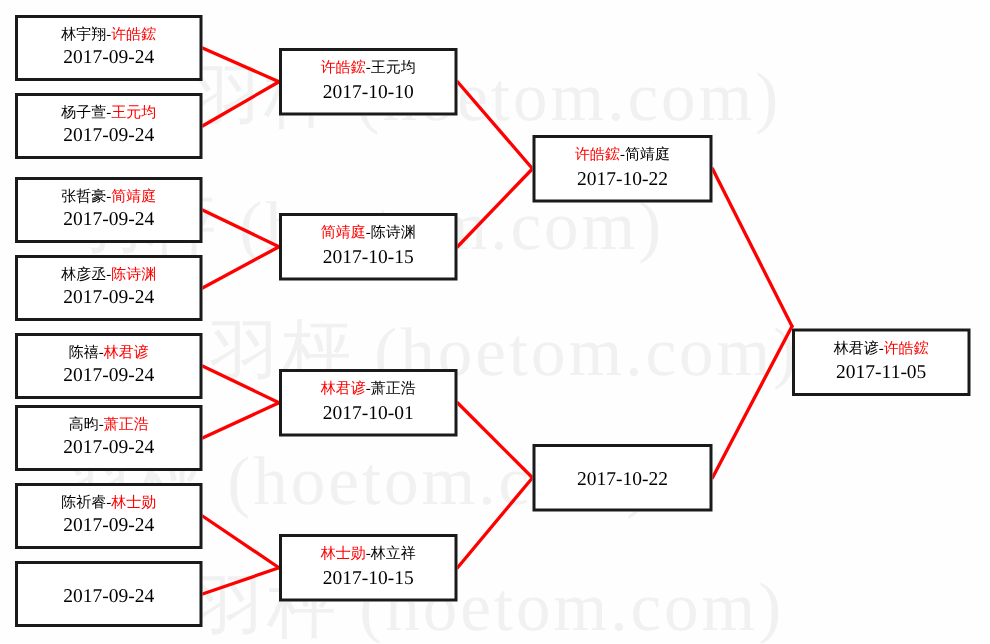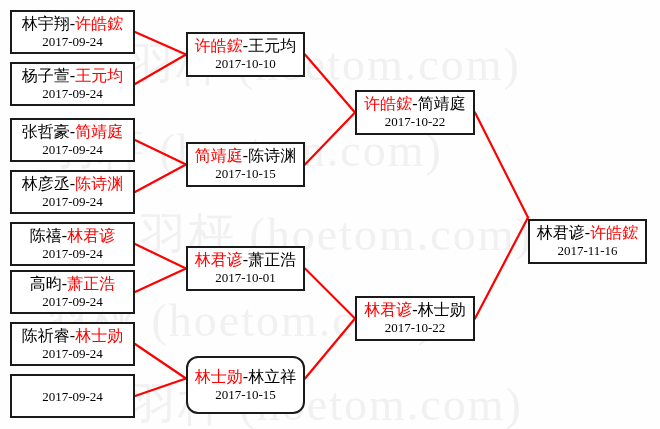--- a/index.html
+++ b/index.html
@@ -54,21 +54,21 @@
     background: #ffffff;
     border: 2px solid #1a1a1a;
     display: flex;
     flex-direction: column;
     align-items: center;
     justify-content: center;
     text-align: center;
     font-family: "Liberation Serif", "DejaVu Serif", serif;
   }
   .match-players {
-    font-size: 16px;
+    font-size: 10px;
     line-height: 1.15;
     white-space: nowrap;
     color: #000000;
   }
   .match-players .winner { color: #ff0000; }
   .match-players .loser  { color: #000000; }
   .match-players .sep    { color: #000000; }
   .match-date {
     font-size: 13px;
     line-height: 1.2;
@@ -145,29 +145,28 @@
       <div class="match-date">2017-10-10</div>
     </div>
     <div class="match-box" style="left: 186px; top: 142px; width: 119px; height: 45px;">
       <div class="match-players"><span class="winner">简靖庭</span><span class="sep">-</span><span class="loser">陈诗渊</span></div>
       <div class="match-date">2017-10-15</div>
     </div>
     <div class="match-box" style="left: 186px; top: 246px; width: 119px; height: 45px;">
       <div class="match-players"><span class="winner">林君谚</span><span class="sep">-</span><span class="loser">萧正浩</span></div>
       <div class="match-date">2017-10-01</div>
     </div>
-    <div class="match-box" style="left: 186px; top: 356px; width: 119px; height: 58px; border-radius: 12px;">
+    <div class="match-box" style="left: 186px; top: 356px; width: 119px; height: 45px;">
       <div class="match-players"><span class="winner">林士勋</span><span class="sep">-</span><span class="loser">林立祥</span></div>
       <div class="match-date">2017-10-15</div>
     </div>
     <div class="match-box" style="left: 355px; top: 90px; width: 120px; height: 45px;">
       <div class="match-players"><span class="winner">许皓鋐</span><span class="sep">-</span><span class="loser">简靖庭</span></div>
       <div class="match-date">2017-10-22</div>
     </div>
     <div class="match-box" style="left: 355px; top: 296px; width: 120px; height: 45px;">
-      <div class="match-players"><span class="winner">林君谚</span><span class="sep">-</span><span class="loser">林士勋</span></div>
       <div class="match-date">2017-10-22</div>
     </div>
     <div class="match-box" style="left: 528px; top: 195px; width: 119px; height: 45px; margin-top: 24px;">
       <div class="match-players"><span class="loser">林君谚</span><span class="sep">-</span><span class="winner">许皓鋐</span></div>
-      <div class="match-date">2017-11-16</div>
+      <div class="match-date">2017-11-05</div>
     </div>
   </div>
 
 </body></html>

